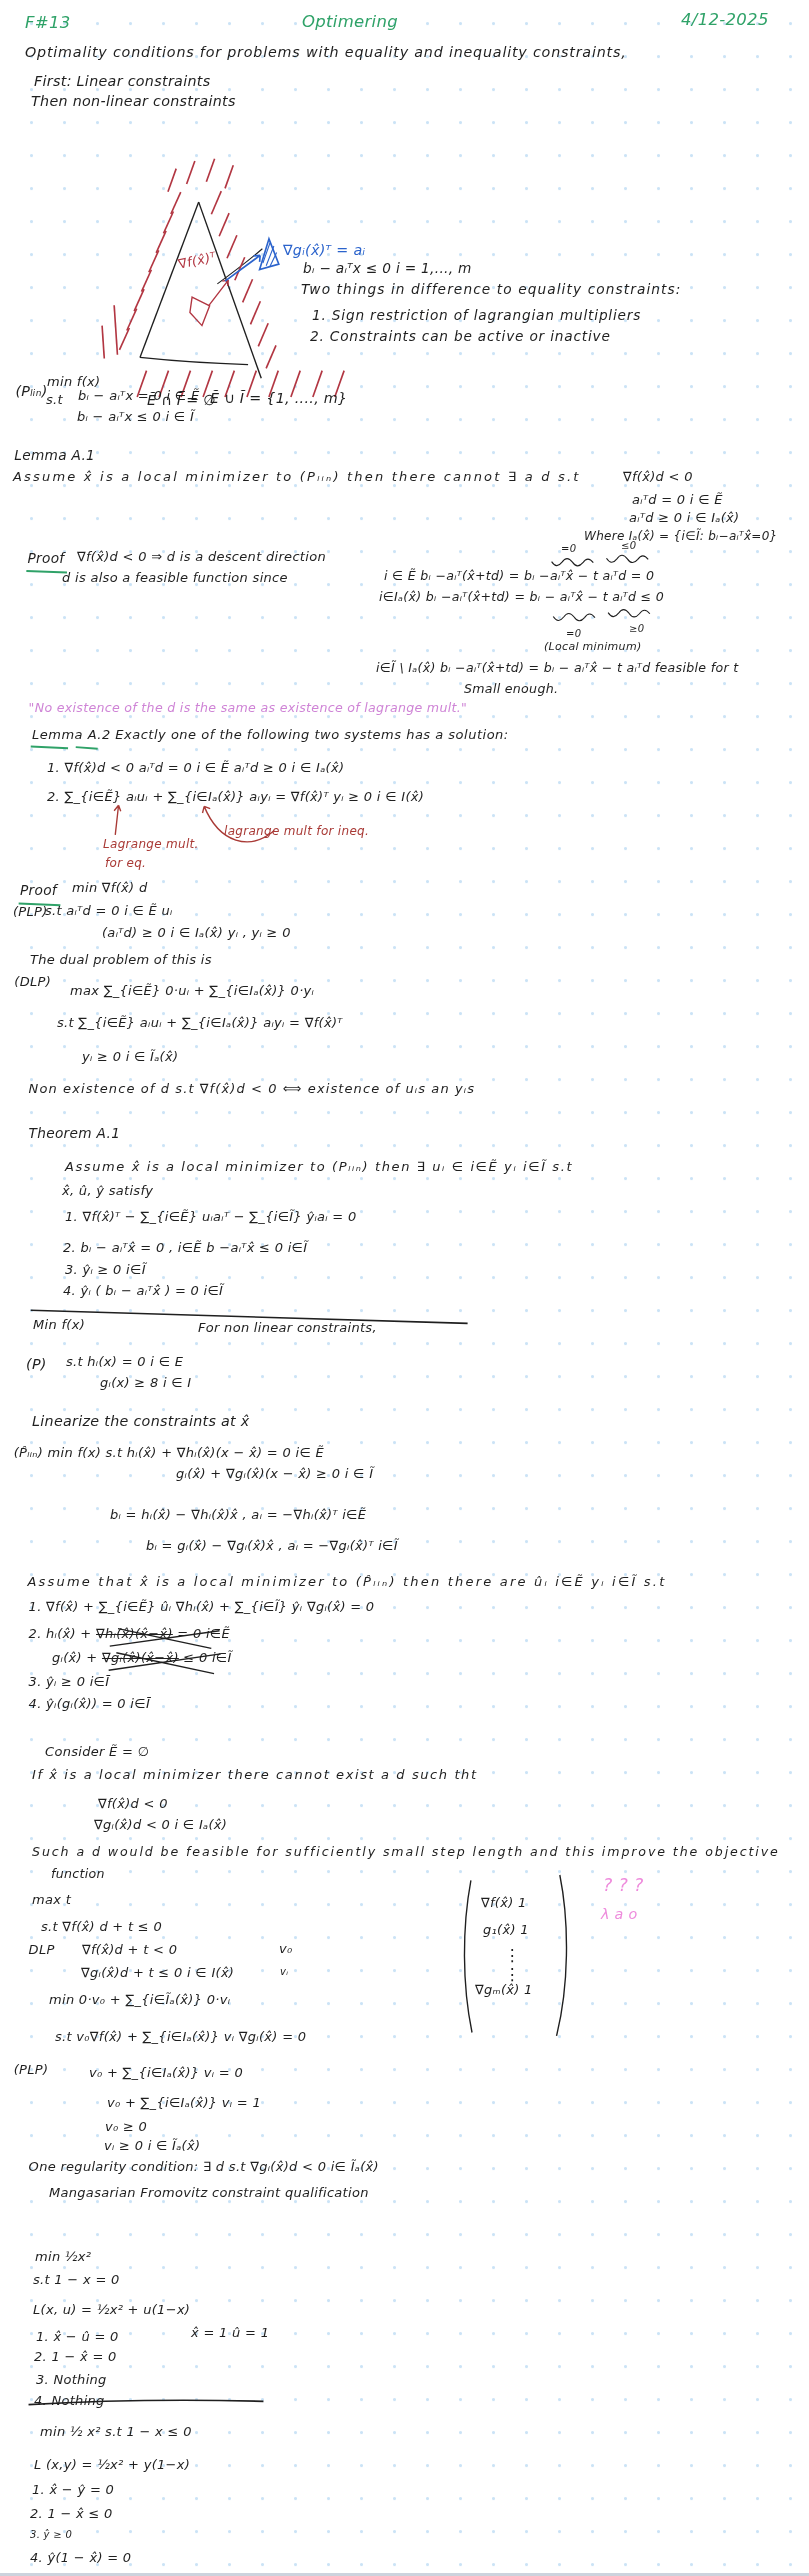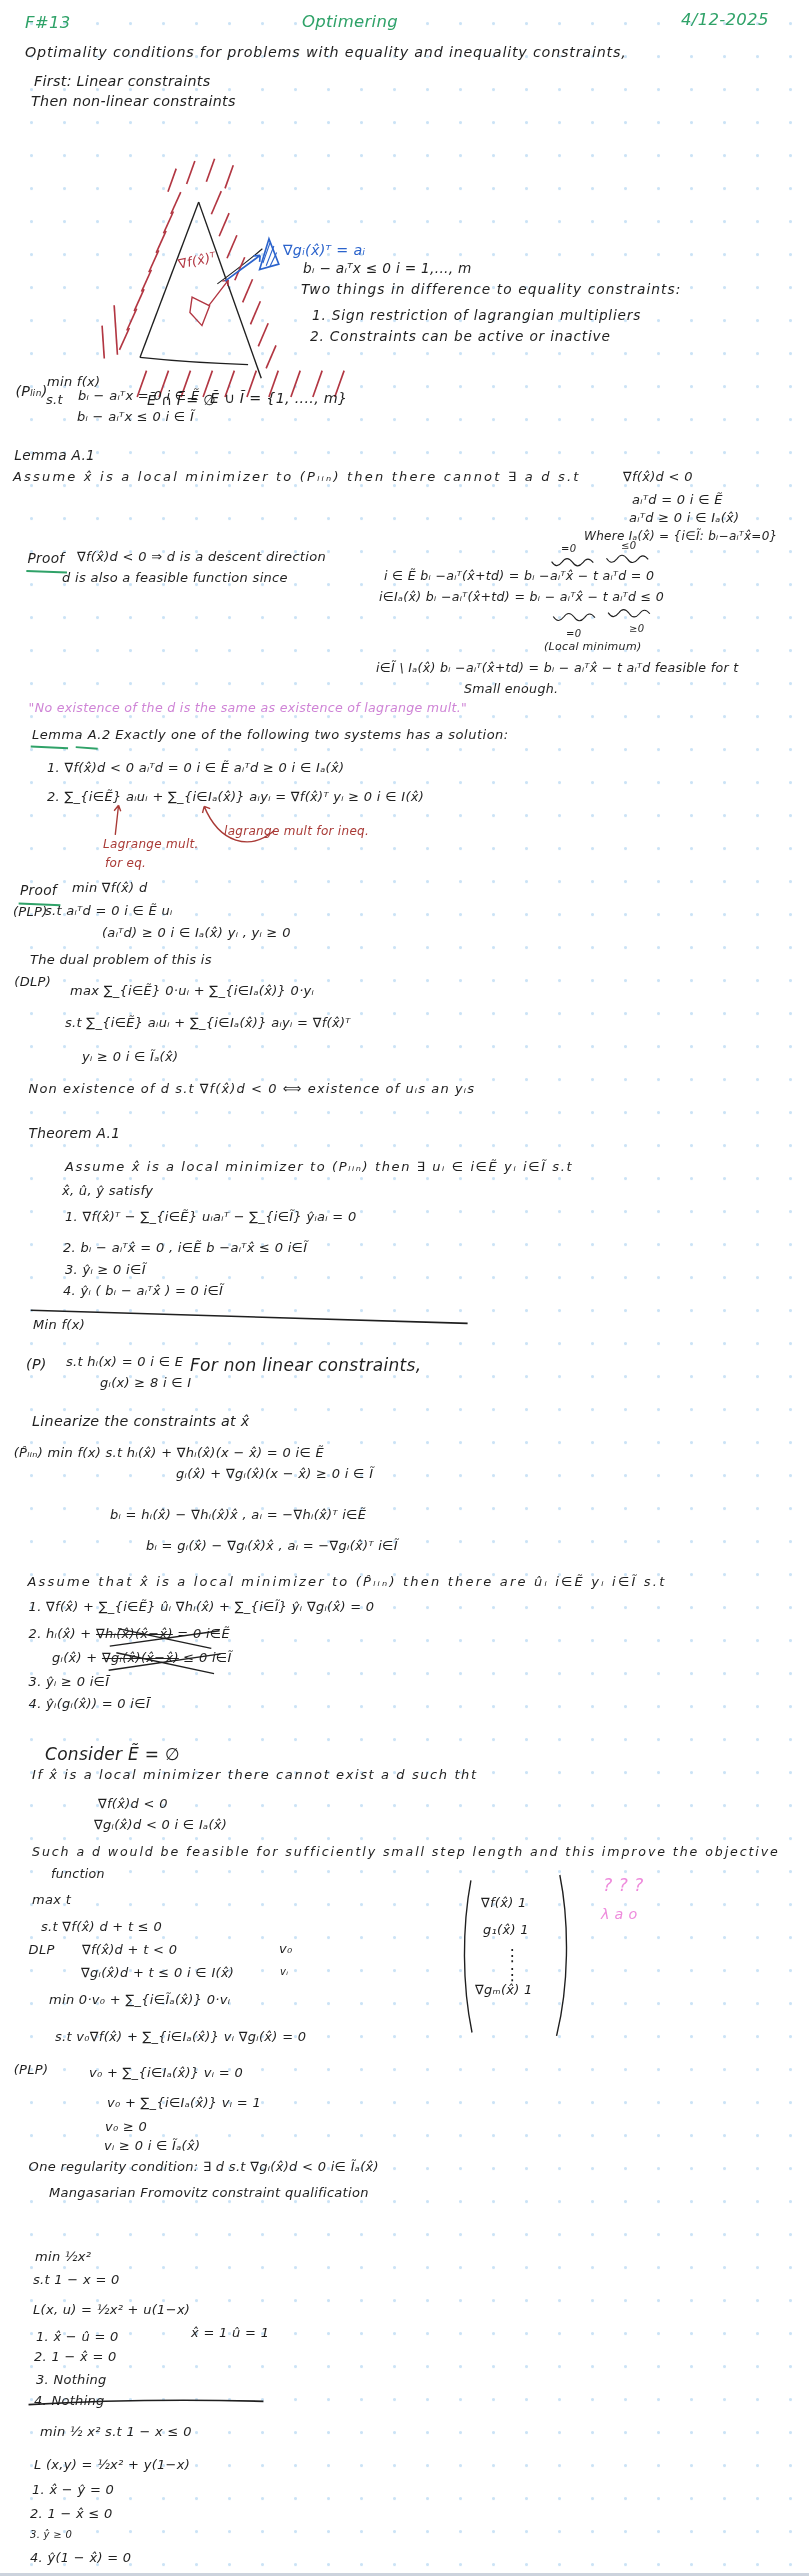--- a/index.html
+++ b/index.html
@@ -168,47 +168,47 @@
       <div class="hw" style="left: 105px; top: 857px; font-size: 12px; color: rgb(169, 58, 54);">for eq.</div>
       <div class="hw" style="left: 224px; top: 825px; font-size: 12px; color: rgb(169, 58, 54);">lagrange mult for ineq.</div>
       <div class="hw" style="left: 20px; top: 883px; font-size: 13.7px; color: rgb(31, 31, 31);">Proof</div>
       <div class="hw" style="left: 72px; top: 881px; font-size: 13px; color: rgb(31, 31, 31);">min ∇f(x̂) d</div>
       <div class="hw" style="left: 13px; top: 905px; font-size: 13px; color: rgb(31, 31, 31);">(PLP)</div>
       <div class="hw" style="left: 45px; top: 904px; font-size: 13px; color: rgb(31, 31, 31);">s.t     aᵢᵀd = 0   i ∈ Ẽ       uᵢ</div>
       <div class="hw" style="left: 102px; top: 926px; font-size: 13px; color: rgb(31, 31, 31);">(aᵢᵀd) ≥ 0   i ∈ Iₐ(x̂)   yᵢ ,    yᵢ ≥ 0</div>
       <div class="hw" style="left: 30px; top: 953px; font-size: 13px; color: rgb(31, 31, 31);">The dual problem of this is</div>
       <div class="hw" style="left: 14.3px; top: 975px; font-size: 13px; color: rgb(31, 31, 31);">(DLP)</div>
       <div class="hw" style="left: 70px; top: 984px; font-size: 13px; color: rgb(31, 31, 31);">max   ∑_{i∈Ẽ} 0·uᵢ + ∑_{i∈Iₐ(x̂)} 0·yᵢ</div>
-      <div class="hw" style="left: 57px; top: 1016px; font-size: 13px; color: rgb(31, 31, 31); margin-left: 8px;">s.t    ∑_{i∈Ẽ} aᵢuᵢ + ∑_{i∈Iₐ(x̂)} aᵢyᵢ  = ∇f(x̂)ᵀ</div>
+      <div class="hw" style="left: 57px; top: 1016px; font-size: 13px; color: rgb(31, 31, 31);">s.t    ∑_{i∈Ẽ} aᵢuᵢ + ∑_{i∈Iₐ(x̂)} aᵢyᵢ  = ∇f(x̂)ᵀ</div>
       <div class="hw" style="left: 82px; top: 1050px; font-size: 13px; color: rgb(31, 31, 31);">yᵢ ≥ 0   i ∈ Ĩₐ(x̂)</div>
       <div class="hw" style="left: 28.6px; top: 1082px; font-size: 13px; color: rgb(31, 31, 31); letter-spacing: 1.1px;">Non existence of d   s.t   ∇f(x̂)d &lt; 0 ⟺ existence of uᵢs an yᵢs</div>
       <div class="hw" style="left: 28.6px; top: 1126px; font-size: 13.7px; color: rgb(31, 31, 31);">Theorem A.1</div>
       <div class="hw" style="left: 65px; top: 1160px; font-size: 13px; color: rgb(31, 31, 31); letter-spacing: 1.6px;">Assume x̂ is a local minimizer to (Pₗᵢₙ)    then ∃  uᵢ ∈ i∈Ẽ   yᵢ  i∈Ĩ   s.t</div>
       <div class="hw" style="left: 62px; top: 1184px; font-size: 13px; color: rgb(31, 31, 31);">x̂, û, ŷ   satisfy</div>
       <div class="hw" style="left: 65px; top: 1210px; font-size: 13px; color: rgb(31, 31, 31);">1.  ∇f(x̂)ᵀ − ∑_{i∈Ẽ} uᵢaᵢᵀ − ∑_{i∈Ĩ} ŷᵢaᵢ  = 0</div>
       <div class="hw" style="left: 63px; top: 1241px; font-size: 13px; color: rgb(31, 31, 31);">2.  bᵢ − aᵢᵀx̂ = 0 ,  i∈Ẽ     b −aᵢᵀx̂ ≤ 0    i∈Ĩ</div>
       <div class="hw" style="left: 65px; top: 1263px; font-size: 13px; color: rgb(31, 31, 31);">3.  ŷᵢ ≥ 0   i∈Ĩ</div>
       <div class="hw" style="left: 63px; top: 1284px; font-size: 13px; color: rgb(31, 31, 31);">4.  ŷᵢ ( bᵢ − aᵢᵀx̂ ) = 0   i∈Ĩ</div>
       <div class="hw" style="left: 33px; top: 1318px; font-size: 13px; color: rgb(31, 31, 31);">Min f(x)</div>
-      <div class="hw" style="left: 190px; top: 1321px; font-size: 17px; color: rgb(31, 31, 31); margin-top: 35px;">For non linear constraints,</div>
+      <div class="hw" style="left: 198px; top: 1321px; font-size: 13px; color: rgb(31, 31, 31);">For non linear constraints,</div>
       <div class="hw" style="left: 26px; top: 1356px; font-size: 14.3px; color: rgb(31, 31, 31);">(P)</div>
       <div class="hw" style="left: 66px; top: 1355px; font-size: 13px; color: rgb(31, 31, 31);">s.t     hᵢ(x) = 0         i ∈ E</div>
       <div class="hw" style="left: 100px; top: 1376px; font-size: 13px; color: rgb(31, 31, 31);">gᵢ(x) ≥ 8        i ∈ I</div>
       <div class="hw" style="left: 32px; top: 1413px; font-size: 14.3px; color: rgb(31, 31, 31);">Linearize the constraints at x̂</div>
       <div class="hw" style="left: 13.7px; top: 1446px; font-size: 13px; color: rgb(31, 31, 31);">(P̂ₗᵢₙ) min f(x)      s.t      hᵢ(x̂) + ∇hᵢ(x̂)(x − x̂) = 0    i∈ Ẽ</div>
       <div class="hw" style="left: 176px; top: 1467px; font-size: 13px; color: rgb(31, 31, 31);">gᵢ(x̂) + ∇gᵢ(x̂)(x − x̂) ≥ 0       i ∈ Ĩ</div>
       <div class="hw" style="left: 110px; top: 1508px; font-size: 13px; color: rgb(31, 31, 31);">bᵢ = hᵢ(x̂) − ∇hᵢ(x̂)x̂  ,    aᵢ = −∇hᵢ(x̂)ᵀ    i∈Ẽ</div>
       <div class="hw" style="left: 110px; top: 1539px; font-size: 13px; color: rgb(31, 31, 31); margin-left: 36px;">bᵢ = gᵢ(x̂) − ∇gᵢ(x̂)x̂  ,    aᵢ = −∇gᵢ(x̂)ᵀ    i∈Ĩ</div>
       <div class="hw" style="left: 27.5px; top: 1575px; font-size: 13px; color: rgb(31, 31, 31); letter-spacing: 2.2px;">Assume that x̂ is a local minimizer to (P̂ₗᵢₙ)    then there are  ûᵢ  i∈Ẽ   yᵢ  i∈Ĩ  s.t</div>
       <div class="hw" style="left: 28.6px; top: 1600px; font-size: 13px; color: rgb(31, 31, 31);">1.  ∇f(x̂) + ∑_{i∈Ẽ} ûᵢ ∇hᵢ(x̂) + ∑_{i∈Ĩ} ŷᵢ ∇gᵢ(x̂)  = 0</div>
       <div class="hw" style="left: 28.6px; top: 1627px; font-size: 13px; color: rgb(31, 31, 31);"><span>2.  hᵢ(x̂) + </span><span class="strike">∇hᵢ(x̂)(x̂−x̂)</span><span> = 0  i∈Ẽ</span></div>
       <div class="hw" style="left: 52px; top: 1651px; font-size: 13px; color: rgb(31, 31, 31);"><span>gᵢ(x̂) + </span><span class="strike">∇gᵢ(x̂)(x̂−x̂)</span><span> ≤ 0   i∈Ĩ</span></div>
       <div class="hw" style="left: 28.6px; top: 1675px; font-size: 13px; color: rgb(31, 31, 31);">3.  ŷᵢ ≥ 0  i∈Ī</div>
       <div class="hw" style="left: 28.6px; top: 1697px; font-size: 13px; color: rgb(31, 31, 31);">4.  ŷᵢ(gᵢ(x̂)) = 0  i∈Ī</div>
-      <div class="hw" style="left: 45px; top: 1745px; font-size: 17px; color: rgb(31, 31, 31);">Consider       Ẽ = ∅</div>
+      <div class="hw" style="left: 45px; top: 1745px; font-size: 13px; color: rgb(31, 31, 31);">Consider       Ẽ = ∅</div>
       <div class="hw" style="left: 32px; top: 1768px; font-size: 13px; color: rgb(31, 31, 31); letter-spacing: 1.6px;">If x̂ is a local minimizer there cannot exist a d such tht</div>
       <div class="hw" style="left: 98px; top: 1797px; font-size: 13px; color: rgb(31, 31, 31);">∇f(x̂)d &lt; 0</div>
       <div class="hw" style="left: 94px; top: 1818px; font-size: 13px; color: rgb(31, 31, 31);">∇gᵢ(x̂)d &lt; 0    i ∈ Iₐ(x̂)</div>
       <div class="hw" style="left: 32px; top: 1845px; font-size: 12.6px; color: rgb(31, 31, 31); letter-spacing: 1.9px;">Such a d would be feasible for sufficiently small step length and this improve the objective</div>
       <div class="hw" style="left: 51px; top: 1867px; font-size: 12.6px; color: rgb(31, 31, 31);">function</div>
       <div class="hw" style="left: 32px; top: 1893px; font-size: 13px; color: rgb(31, 31, 31);">max t</div>
       <div class="hw" style="left: 41px; top: 1920px; font-size: 13px; color: rgb(31, 31, 31);">s.t     ∇f(x̂) d + t ≤ 0</div>
       <div class="hw" style="left: 28.6px; top: 1943px; font-size: 13px; color: rgb(31, 31, 31);">DLP</div>
       <div class="hw" style="left: 82px; top: 1943px; font-size: 13px; color: rgb(31, 31, 31);">∇f(x̂)d + t &lt; 0</div>
       <div class="hw" style="left: 279px; top: 1942px; font-size: 13px; color: rgb(31, 31, 31);">v₀</div>

